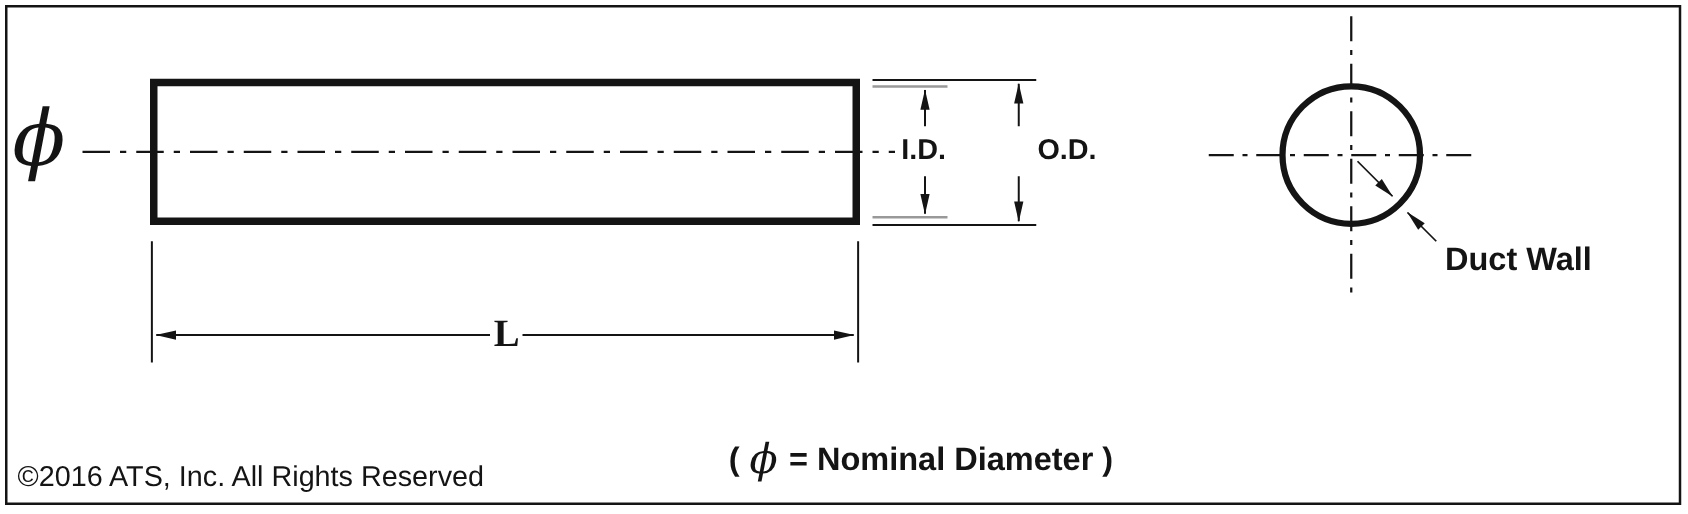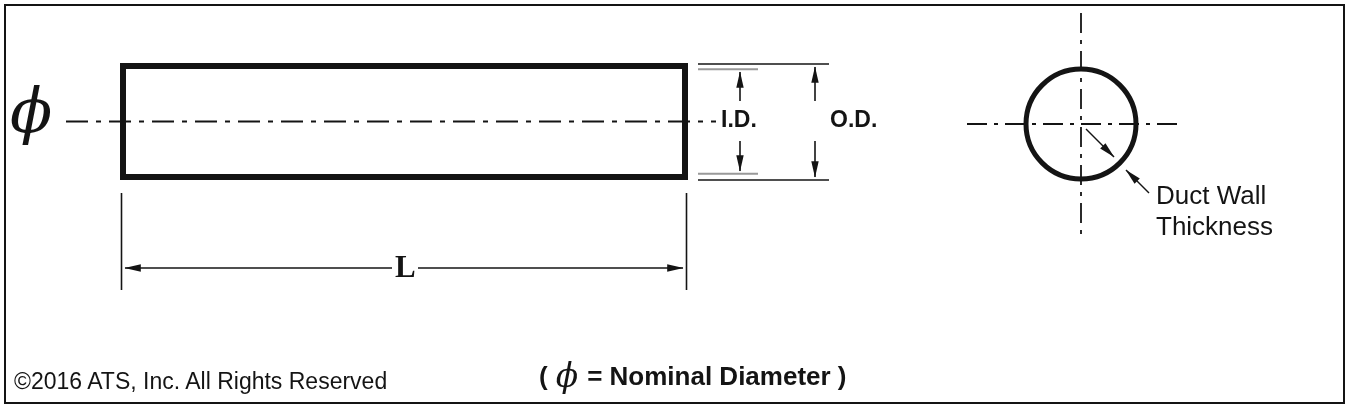--- a/index.html
+++ b/index.html
@@ -37,26 +37,26 @@
     font-family: "Liberation Sans", sans-serif;
   }
   .id-label { left: 721px; top: 105px; }
   .od-label { left: 789px; top: 105px; margin-left: 41px; }
   .len-label {
     left: 395px; top: 251px;
     font-family: "Liberation Serif", "DejaVu Serif", serif;
     font-weight: 700; font-size: 31px; line-height: 31px;
   }
   .callout {
-    left: 1156px; top: 180px;
-    font-weight: 400; font-size: 26px; line-height: 31px;
+    left: 1156px; top: 192px;
+    font-weight: 700; font-size: 26px; line-height: 31px;
   }
   .caption {
-    left: 539px; top: 352px;
-    font-weight: 700; font-size: 26px; line-height: 48px;
+    left: 583px; top: 352px;
+    font-weight: 700; font-size: 26px; line-height: 29px;
   }
   .caption .cphi {
     font-family: "DejaVu Serif", "Liberation Serif", serif;
     font-style: italic; font-weight: 400; font-size: 33px;
     margin: 0 9px 0 8px; vertical-align: -2px;
   }
   .caption .ceq { margin-right: 2px; }
   .copyright {
     left: 14px; top: 368px;
     font-weight: 400; font-size: 23px; line-height: 26px;
@@ -114,21 +114,20 @@
   <div class="txt phi-big">ϕ</div>
 
   <div class="txt dim-label id-label">I.D.</div>
 
   <div class="txt dim-label od-label">O.D.</div>
 
   <div class="txt len-label">L</div>
 
   <div class="txt callout">
     <div>Duct Wall</div>
-    <div>Thickness</div>
   </div>
 
   <div class="txt caption">
     <span>(</span><span class="cphi">ϕ</span><span class="ceq">= Nominal Diameter )</span>
   </div>
 
   <div class="txt copyright">©2016 ATS, Inc. All Rights Reserved</div>
 
 </div>
 

